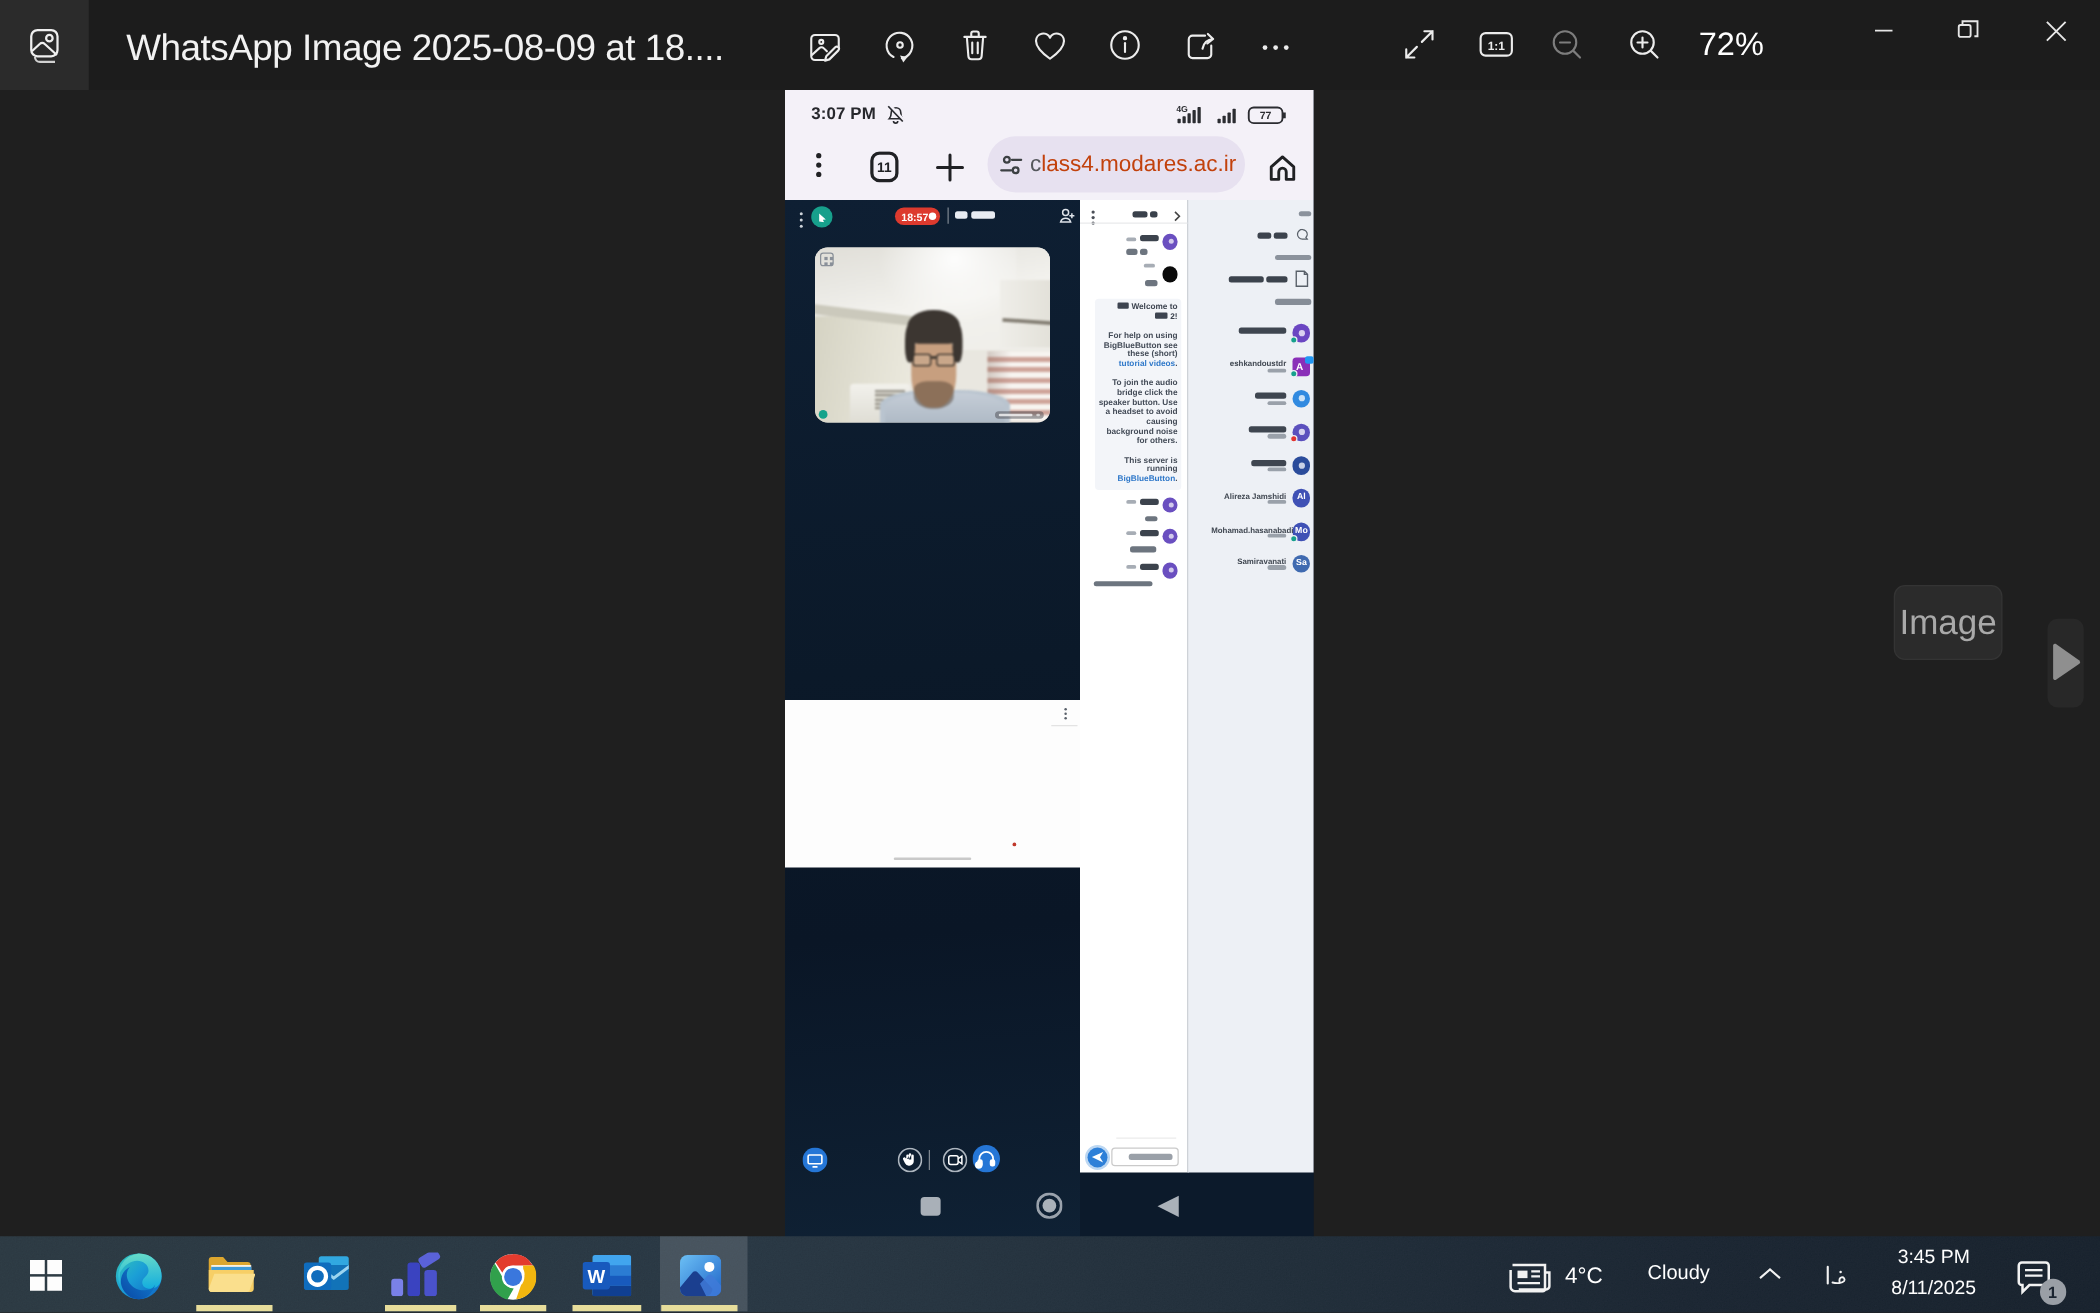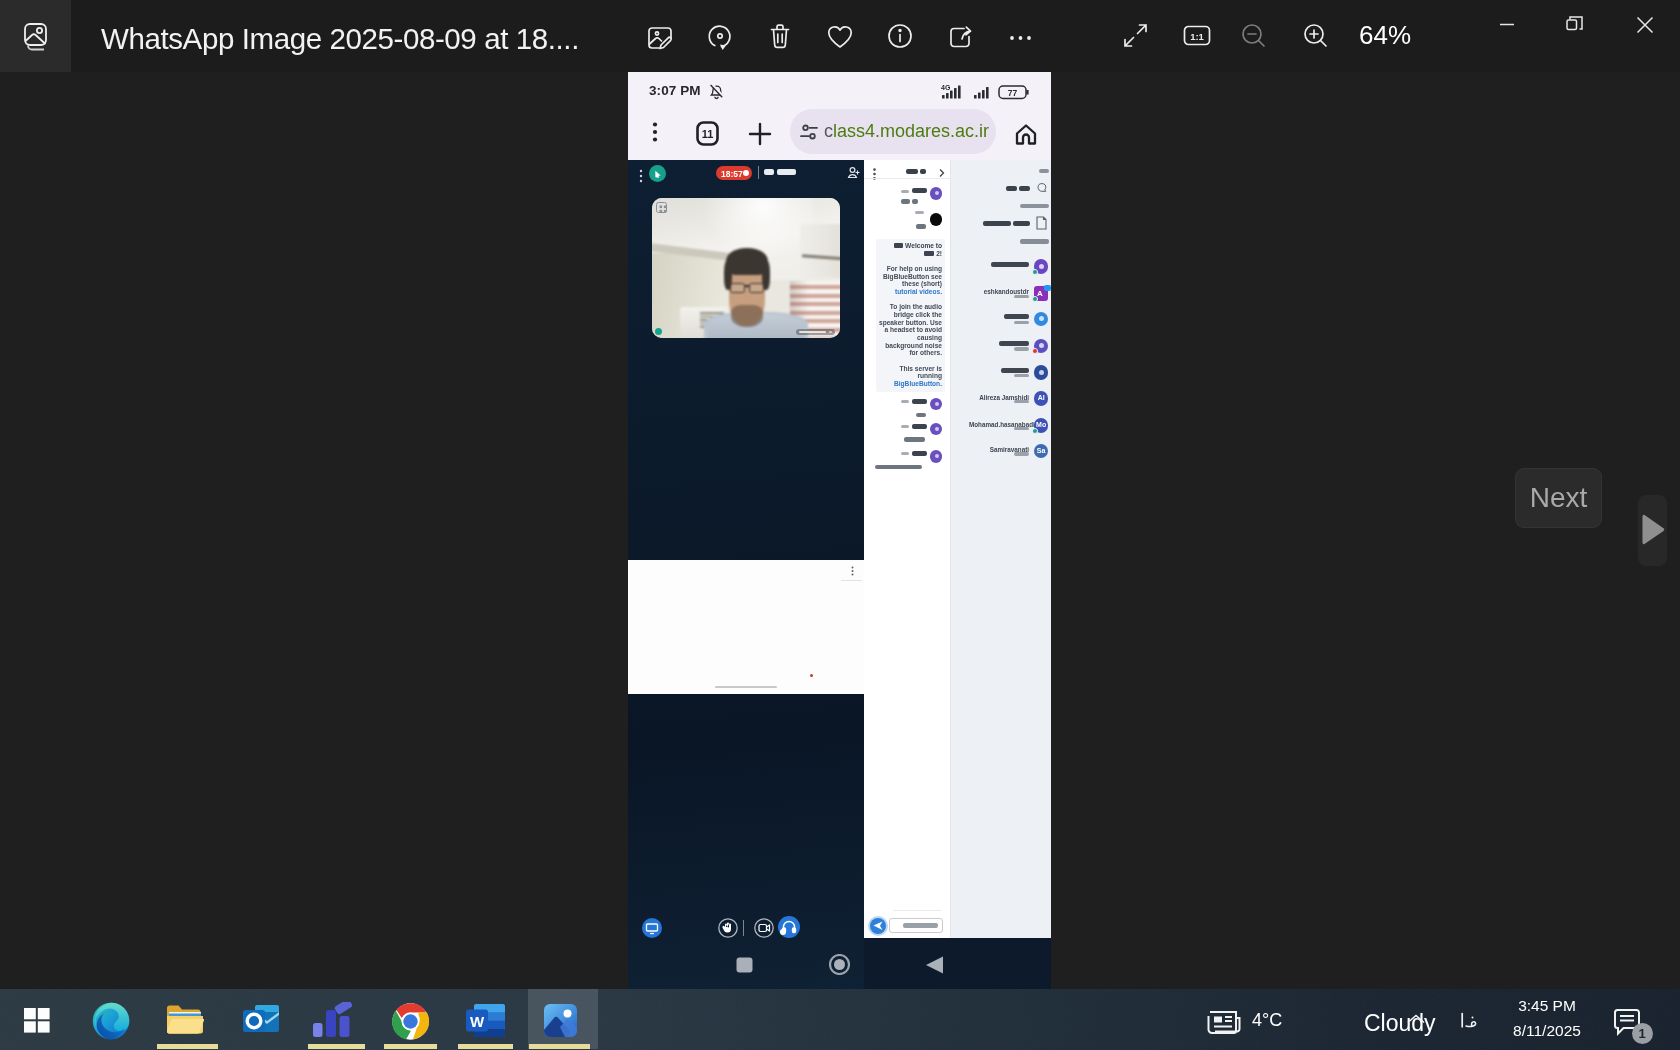--- a/index.html
+++ b/index.html
@@ -82,21 +82,21 @@
   <circle cx="14" cy="14" r="9"></circle>
   <path d="M20.5 20.5 L26 26"></path>
   <path d="M10 14 h8"></path>
  </g>
  <g transform="translate(180,0)">
   <circle cx="14" cy="14" r="9"></circle>
   <path d="M20.5 20.5 L26 26"></path>
   <path d="M10 14 h8 M14 10 v8"></path>
  </g>
 </svg>
-<div class="abs" style="left:1359px;top:20px;color:#fff;font-size:26px">64%</div>
+<div class="abs" style="left:1359px;top:20px;color:#fff;font-size:26px">72%</div>
 <svg class="abs" style="left:1493px;top:10px" width="170" height="30" viewBox="0 0 170 30" fill="none" stroke="#e6e6e6" stroke-width="1.5">
   <path d="M7 14.5 h14"></path>
   <rect x="74" y="10" width="9.5" height="9.5" rx="1.5"></rect>
   <path d="M77 9.5 v-2.5 h12 v12 h-2.5"></path>
   <path d="M144.5 7.5 l15 15 M159.5 7.5 l-15 15"></path>
 </svg>
 <div id="photo">
   <div id="bbbvideo">
 
     <svg class="abs" style="left:10px;top:9px" width="6" height="14" viewBox="0 0 6 14" fill="#cdd3da">
@@ -355,27 +355,27 @@
     <svg class="abs" style="left:120px;top:50px" width="24" height="24" viewBox="0 0 24 24" stroke="#202124" stroke-width="2.4" stroke-linecap="round">
       <path d="M12 2 v20 M2 12 h20"></path>
     </svg>
     <div class="abs" style="left:162px;top:37px;width:206px;height:45px;border-radius:23px;background:#e7e1f0"></div>
     <svg class="abs" style="left:172px;top:51px" width="18" height="18" viewBox="0 0 18 18" fill="none" stroke="#3c4043" stroke-width="1.8" stroke-linecap="round">
       <circle cx="5.5" cy="4.8" r="2.3"></circle>
         <path d="M9.5 4.8 H17"></path>
       <circle cx="12.5" cy="13.2" r="2.3"></circle>
         <path d="M1 13.2 H9"></path>
     </svg>
-    <div class="abs" style="left:196px;top:49px;width:172px;height:24px;font-size:18px;color:#55575c">c<span style="color:#4d7c0f">lass4.modares.ac.ir</span></div>
+    <div class="abs" style="left:196px;top:49px;width:172px;height:24px;font-size:18px;color:#55575c">c<span style="color:#c2410c">lass4.modares.ac.ir</span></div>
     <svg class="abs" style="left:385px;top:50px" width="26" height="25" viewBox="0 0 26 25" fill="none" stroke="#202124" stroke-width="2.3" stroke-linejoin="round">
       <path d="M4 11.5 L13 3.5 L22 11.5 V21.5 H16 v-6 a3 3 0 0 0 -6 0 v6 H4 z"></path>
     </svg>
   </div>
 </div>
-<div id="nexttip">Next</div>
+<div id="nexttip">Image</div>
 <div id="nextbtn">
     <svg class="abs" style="left:4px;top:18px" width="23" height="33" viewBox="0 0 23 33">
       <path d="M2.5 2 L21.5 15.3 a1.8 1.8 0 0 1 0 2.6 L2.5 31 a1.5 1.5 0 0 1 -2 -1.4 V3.4 a1.5 1.5 0 0 1 2 -1.4 z" fill="#8f8f8f"></path>
     </svg>
   </div>
 <div id="taskbar">
   <svg class="abs" style="left:0;top:0" width="1680" height="61">
       <filter id="tn">
         <feTurbulence type="fractalNoise" baseFrequency="0.9" numOctaves="2" stitchTiles="stitch"></feTurbulence>
         <feColorMatrix type="matrix" values="0 0 0 0 1  0 0 0 0 1  0 0 0 0 1  0.035 0.035 0.035 0 0"></feColorMatrix>
@@ -463,21 +463,21 @@
   <div class="abs" style="left:458px;top:55px;width:55px;height:5px;background:#e7dd9b"></div>
   <div class="abs" style="left:529px;top:55px;width:61px;height:5px;background:#e7dd9b"></div>
 
   <svg class="abs" style="left:1205px;top:19px" width="38" height="27" viewBox="0 0 38 27" fill="none" stroke="#f2f2f2" stroke-width="2">
     <path d="M5 4 H31 V23 a2 2 0 0 1 -2 2 H7 a3.5 3.5 0 0 1 -3.5 -3.5 V8"></path>
     <path d="M31 10 h3.5 v11 a2.5 2.5 0 0 1 -2.5 2.5 H10"></path>
     <rect x="9" y="8.5" width="8" height="6" fill="#f2f2f2" stroke="none"></rect>
     <path d="M20 9 h7 M20 13 h7 M9 18.5 h18" stroke-width="1.8"></path>
   </svg>
   <div class="tbtxt" style="left:1252px;top:21px;font-size:18px">4°C</div>
-  <div class="tbtxt" style="left:1364px;top:21px;font-size:23px">Cloudy</div>
+  <div class="tbtxt" style="left:1318px;top:21px;font-size:16px">Cloudy</div>
   <svg class="abs" style="left:1404px;top:22px" width="24" height="16" viewBox="0 0 24 16" fill="none" stroke="#f2f2f2" stroke-width="1.6">
       <path d="M4 11.5 L12 4.5 L20 11.5"></path>
     </svg>
   <svg class="abs" style="left:1460px;top:23px" width="19" height="17" viewBox="0 0 19 17" fill="none" stroke="#f2f2f2" stroke-width="1.7" stroke-linecap="round">
     <path d="M2.2 1.5 V14.8"></path>
     <path d="M6 14 c3.5 1 8 .6 9.3 -1.2 c1 -1.6 -.4 -3.4 -2.2 -2.9 c-1.5 .4 -1.8 2 -1.4 4.1" stroke-width="1.5"></path>
     <circle cx="12.5" cy="5.6" r="1" fill="#f2f2f2" stroke="none"></circle>
   </svg>
   <div class="tbtxt" style="left:1512px;top:8px;width:70px;text-align:center;font-size:15.5px">3:45 PM</div>
   <div class="tbtxt" style="left:1504px;top:33px;width:86px;text-align:center;font-size:15.5px">8/11/2025</div>

